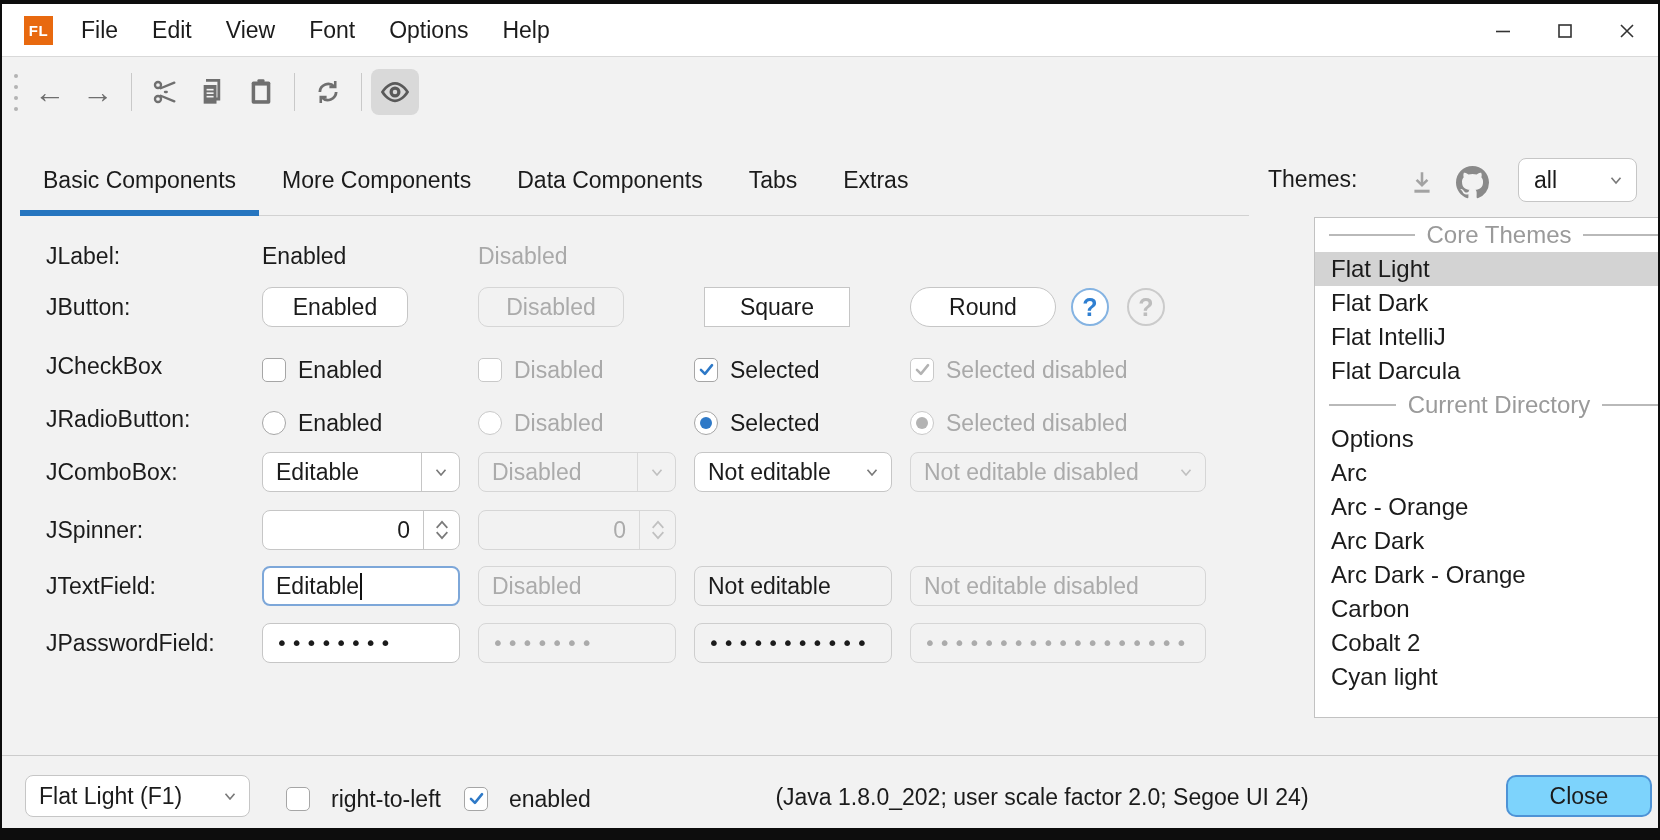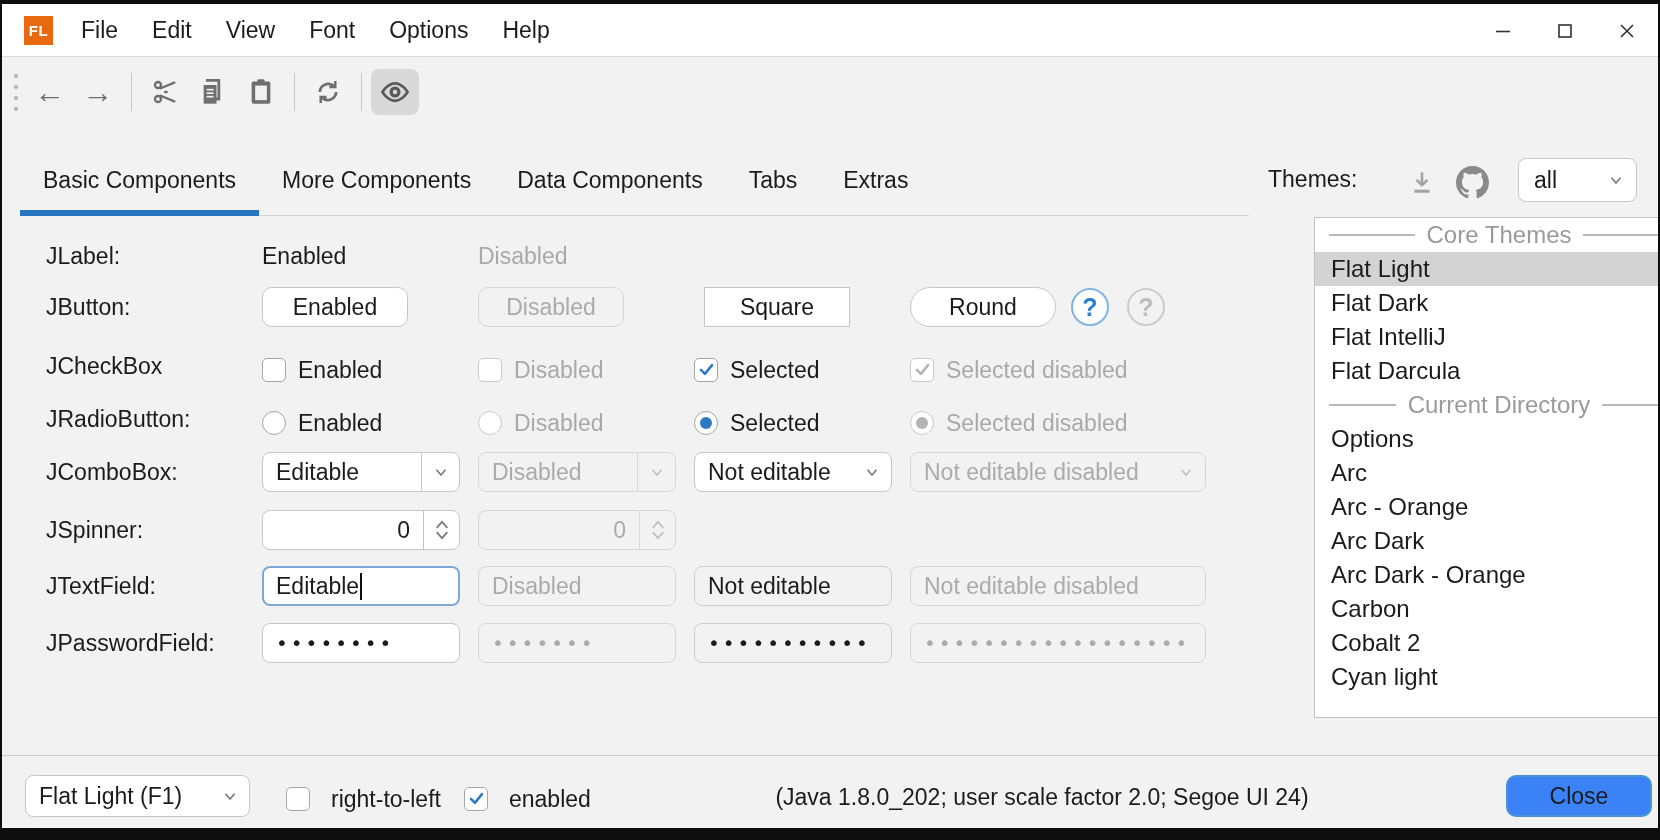--- a/index.html
+++ b/index.html
@@ -95,21 +95,21 @@
   .list-sep { height:34px; display:flex; align-items:center; gap:12px; padding:0 14px; color:#9a9a9a; font-size:24px; }
   .list-sep .ln { flex:1; height:2px; background:#b9b9b9; }
   .vscroll { position:absolute; right:1px; top:1px; bottom:1px; width:20px; background:#f7f7f7; }
   .vthumb { position:absolute; left:1px; top:0; width:18px; height:102px; background:#d2d2d2; }
 
   
   .bottom-sep { position:absolute; left:0; top:751px; width:100%; height:1px; background:#cccccc; }
   .laf-combo { position:absolute; left:23px; top:771px; width:225px; height:42px; }
   .bcheck { top:779px;gap:21px; }
   .status { position:absolute; left:640px; top:778px; width:800px; text-align:center; font-size:23px; height:30px; line-height:30px; }
-  .close-btn { position:absolute; left:1504px; top:771px; width:146px; height:42px; background:#3b82f6; border:2px solid #4e93d6;
+  .close-btn { position:absolute; left:1504px; top:771px; width:146px; height:42px; background:#7dd3fc; border:2px solid #4e93d6;
                border-radius:10px; font-size:23px; display:flex; align-items:center; justify-content:center; }
 
   svg { display:block; }
 </style>
 </head>
 <body>
 
 <div class="window">
 
   <div class="titlebar">

